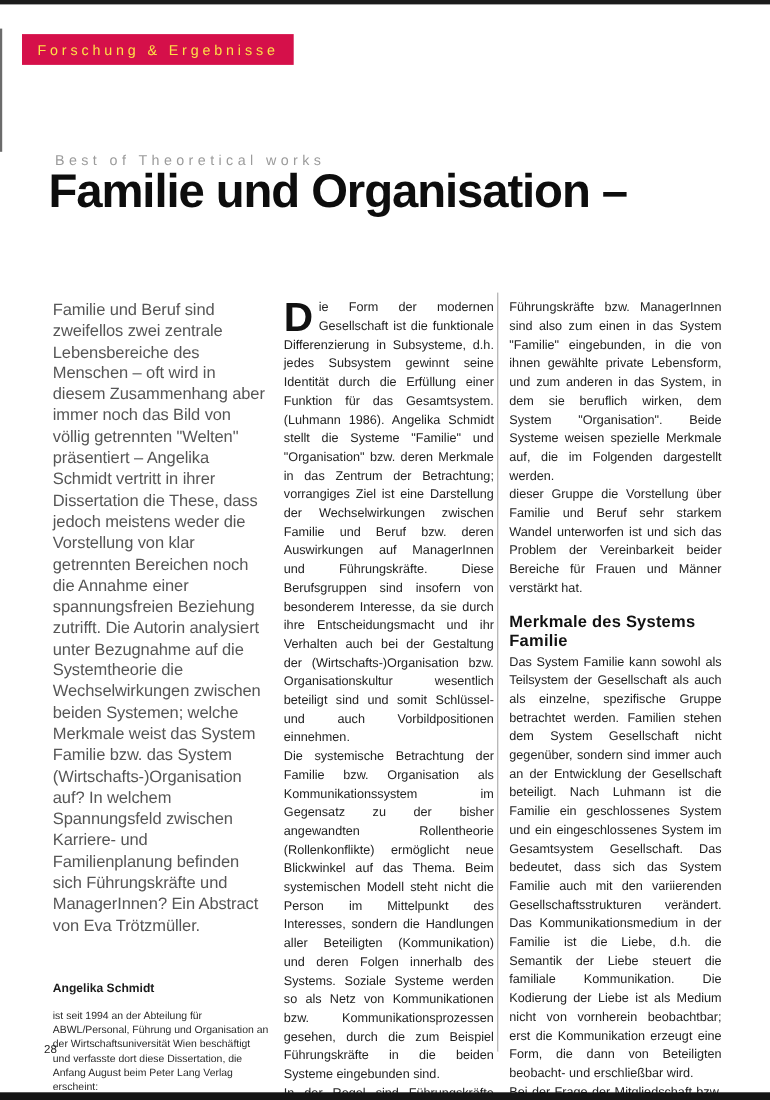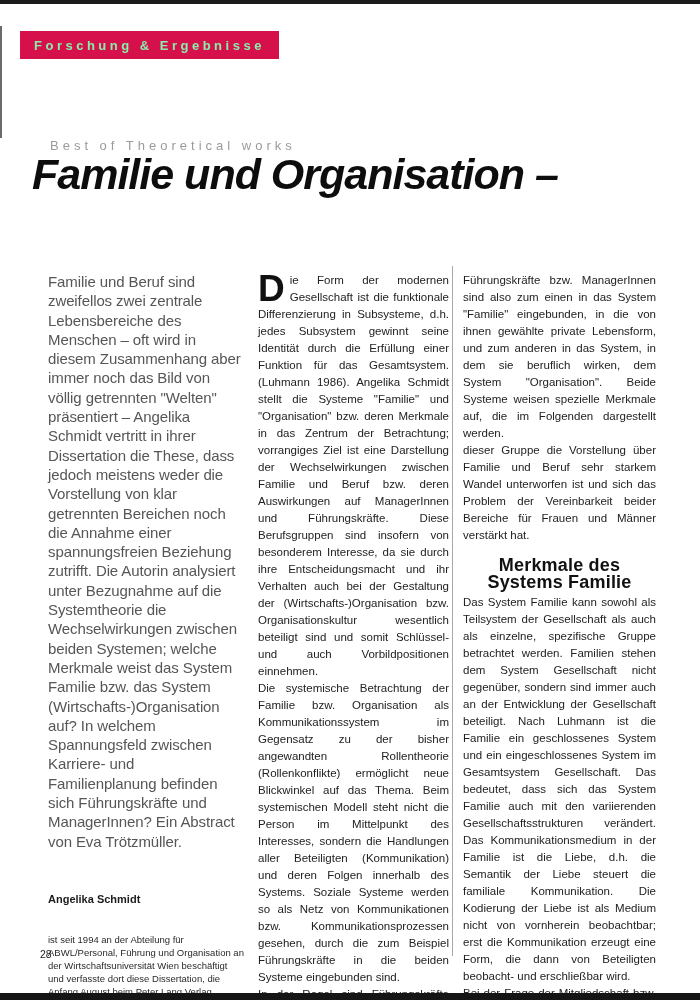--- a/index.html
+++ b/index.html
@@ -9,57 +9,57 @@
   }
   .scan-edge-top{position:absolute;left:0;top:0;width:700px;height:4px;background:#1b1b1b;}
   .scan-edge-bottom{position:absolute;left:0;top:993px;width:700px;height:7px;background:#151515;}
   .scan-edge-left{position:absolute;left:0;top:26px;width:2px;height:112px;background:#3a3a3a;opacity:.75;}
 
   .banner{
     position:absolute;left:20px;top:31px;height:28px;background:#d5104a;
     display:flex;align-items:center;padding:0 14px;
   }
   .banner span{
-    color:#86efac;font-size:13px;font-weight:bold;letter-spacing:3.5px;white-space:nowrap;
+    color:#fde047;font-size:13px;font-weight:normal;letter-spacing:3.5px;white-space:nowrap;
   }
   .kicker{
     position:absolute;left:50px;top:126px;font-size:13px;letter-spacing:4px;
     color:#9b9b9b;white-space:nowrap;margin-top:12px;
   }
   .headline{
-    position:absolute;left:32px;top:148px;margin:0;width:620px;
-    font-size:43px;line-height:52px;font-weight:bold;color:#0d0d0d;letter-spacing:-1px;font-style:italic;
+    position:absolute;left:44px;top:148px;margin:0;width:620px;
+    font-size:43px;line-height:52px;font-weight:bold;color:#0d0d0d;letter-spacing:-1px;
   }
 
   .col-intro{position:absolute;left:48px;top:272px;width:196px;}
   .intro{
     margin:0;font-size:15px;line-height:19.3px;color:#565656;
     letter-spacing:-0.1px;
   }
   .author{margin-top:42px;}
-  .author-name{font-size:11px;font-weight:bold;color:#1c1c1c;margin-bottom:28px;}
+  .author-name{font-size:11px;font-weight:bold;color:#1c1c1c;margin-bottom:12px;}
   .author-bio{margin:0;font-size:9.5px;line-height:13px;color:#2a2a2a;}
   .author-bio strong{display:block;font-size:10.5px;line-height:13.5px;margin-top:1px;color:#111;}
 
   .col-body{
     font-size:11.5px;line-height:17px;text-align:justify;color:#222;
     hyphens:auto;-webkit-hyphens:auto;
   }
   .col-body p{margin:0;}
   .col-mid{position:absolute;left:258px;top:272px;width:191px;}
   .col-right{position:absolute;left:463px;top:272px;width:193px;}
   .divider{position:absolute;left:452px;top:266px;width:1px;height:690px;background:#a8a8a8;}
 
   .dropcap{
     float:left;font-size:37px;line-height:30px;font-weight:bold;color:#111;
     margin:2px 5px 0 0;
   }
   .subheading{
-    margin:13px 0 3px 0;font-size:18px;font-weight:bold;color:#111;
-    text-align:center;letter-spacing:0.2px;
+    margin:13px 0 3px 0;font-size:15px;font-weight:bold;color:#111;
+    text-align:left;letter-spacing:0.2px;
   }
 
   .footer-page{position:absolute;left:40px;top:948px;font-size:10.5px;color:#222;}
   .footer-issue{position:absolute;right:45px;top:1000px;font-size:10px;color:#222;}
 </style>
 </head>
 <body>
 
 <div class="scan-edge-top"></div>
 <div class="scan-edge-left"></div>

